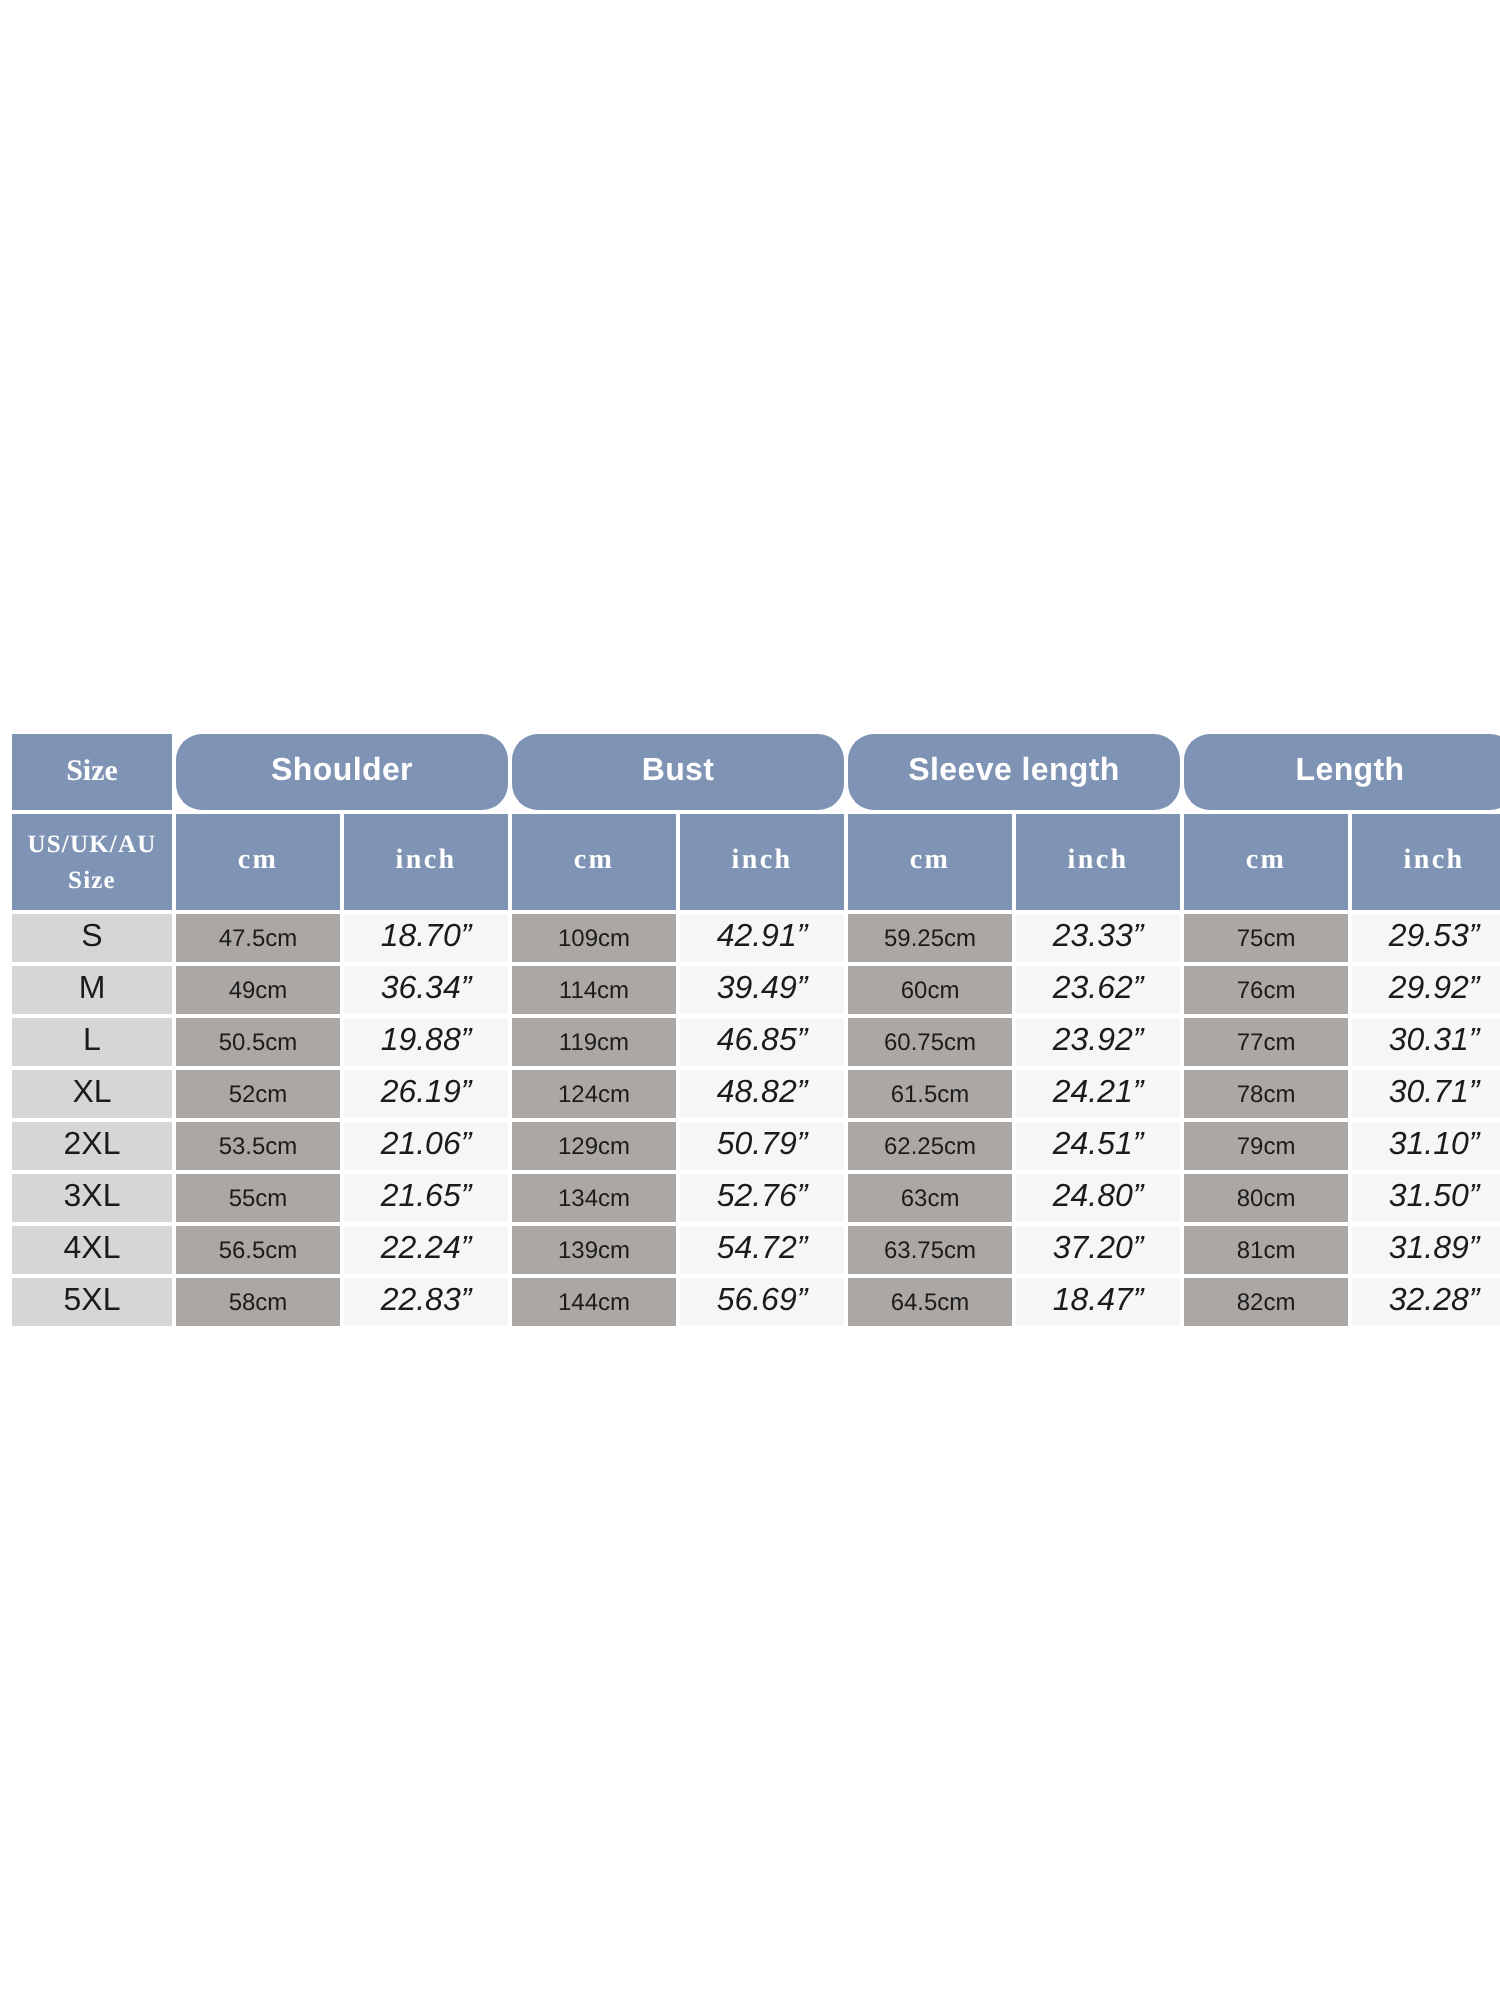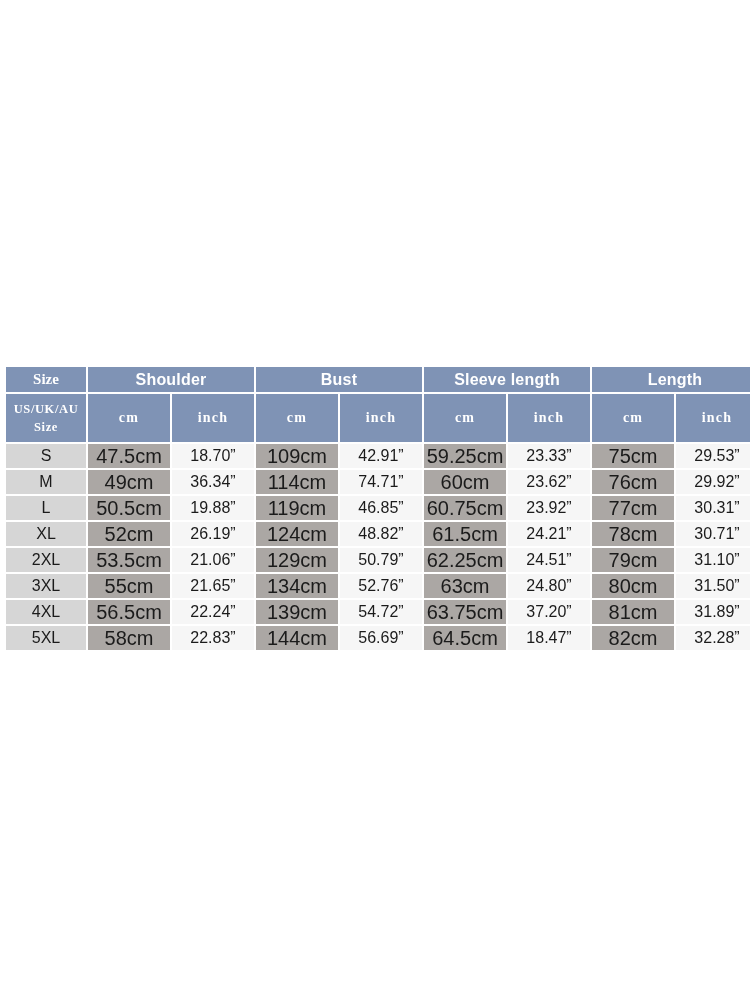--- a/index.html
+++ b/index.html
@@ -30,23 +30,24 @@
   }
 
   
   th.group-head {
     background: #7f93b5;
     color: #ffffff;
     font-family: "Liberation Sans", sans-serif;
     font-size: 16px;
     font-weight: bold;
     text-align: center;
-    height: 25px;
+    height: 38px;
     padding: 0;
     letter-spacing: 0.2px;
+    border-radius: 13px;
   }
   th.size-head {
     background: #7f93b5;
     color: #ffffff;
     font-family: "Liberation Serif", serif;
     font-weight: bold;
     font-size: 15px;
     text-align: center;
     padding: 0;
   }
@@ -82,26 +83,27 @@
     font-size: 16px;
     color: #1b1b1b;
     font-family: "Liberation Sans", sans-serif;
   }
   td.size-label {
     background: #d6d6d6;
     font-size: 16px;
   }
   td.cm-cell {
     background: #aba7a4;
-    font-size: 20px;
+    font-size: 12px;
     margin-left: 23px;
   }
   td.inch-cell {
     background: #f6f6f6;
     font-size: 16px;
+    font-style: italic;
   }
 
   
   col.c-size   { width: 80px; }
   col.c-cm     { width: 82px; }
   col.c-inch   { width: 82px; }
 </style>
 </head>
 <body>
 
@@ -151,21 +153,21 @@
           <td class="cm-cell">59.25cm</td>
           <td class="inch-cell">23.33”</td>
           <td class="cm-cell">75cm</td>
           <td class="inch-cell">29.53”</td>
         </tr>
         <tr>
           <td class="size-label">M</td>
           <td class="cm-cell">49cm</td>
           <td class="inch-cell">36.34”</td>
           <td class="cm-cell">114cm</td>
-          <td class="inch-cell">74.71”</td>
+          <td class="inch-cell">39.49”</td>
           <td class="cm-cell">60cm</td>
           <td class="inch-cell">23.62”</td>
           <td class="cm-cell">76cm</td>
           <td class="inch-cell">29.92”</td>
         </tr>
         <tr>
           <td class="size-label">L</td>
           <td class="cm-cell">50.5cm</td>
           <td class="inch-cell">19.88”</td>
           <td class="cm-cell">119cm</td>

